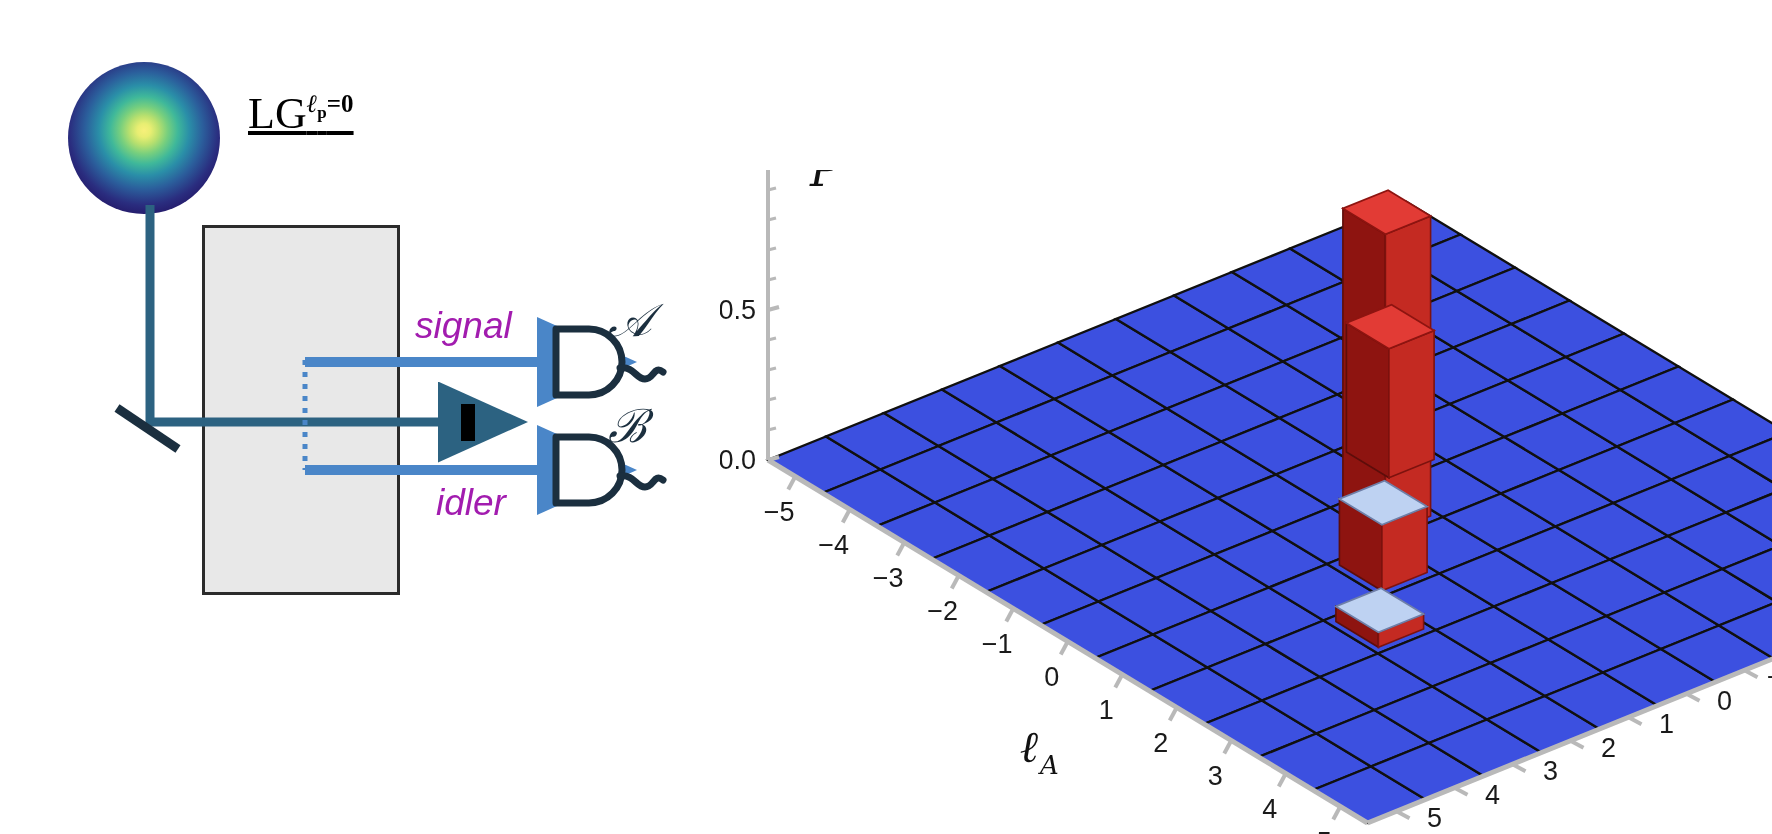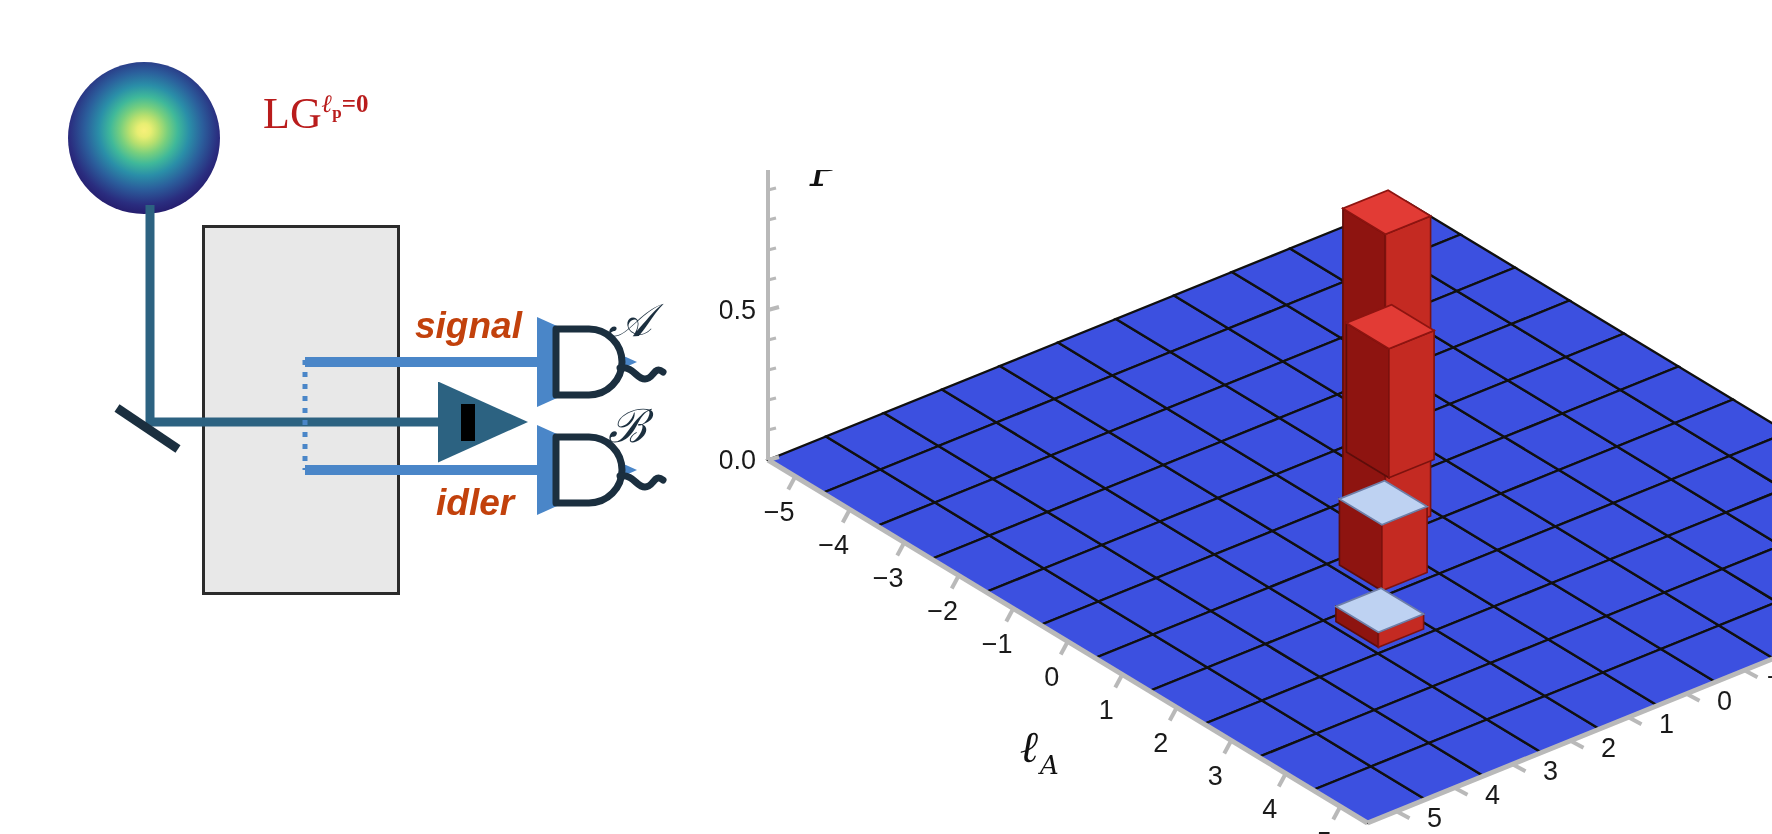--- a/index.html
+++ b/index.html
@@ -23,27 +23,27 @@
          #2b5f9c 52%,
          #2a2d7f 66%,
          #221261 80%,
          #1d0b54 100%);
   }
 
   #crystal{position:absolute;left:202px;top:225px;width:198px;height:370px;
      background:#e8e8e8;border:3px solid #2b2b2b;box-sizing:border-box;}
 
   .lbl{position:absolute;white-space:nowrap;}
-  #lg-label{left:263px;top:88px;font-size:44px;color:#b91c1c;font-family:"Liberation Serif",serif;}
+  #lg-label{left:248px;top:88px;font-size:44px;color:#000000;font-family:"Liberation Serif",serif;text-decoration:underline;}
   #lg-label .sup{font-size:25px;vertical-align:super;font-weight:bold;}
   #lg-label .ell{font-style:italic;font-family:"DejaVu Serif",serif;}
   #lg-label .sub{font-size:17px;vertical-align:sub;font-weight:bold;}
 
-  .ital{font-family:"Liberation Sans",sans-serif;font-style:italic;font-weight:bold;
-        font-size:37px;color:#c2410c;}
+  .ital{font-family:"Liberation Sans",sans-serif;font-style:italic;font-weight:normal;
+        font-size:37px;color:#a21caf;}
   #signal-label{left:415px;top:305px;}
   #idler-label{left:436px;top:482px;}
 
   .cal{font-family:"DejaVu Serif",serif;font-style:italic;font-size:46px;color:#1b2f3f;}
   #detA-label{left:608px;top:293px;}
   #detB-label{left:608px;top:393px;}
 
   #beam-block{position:absolute;left:461px;top:404px;width:14px;height:37px;background:#000;}
 
   

